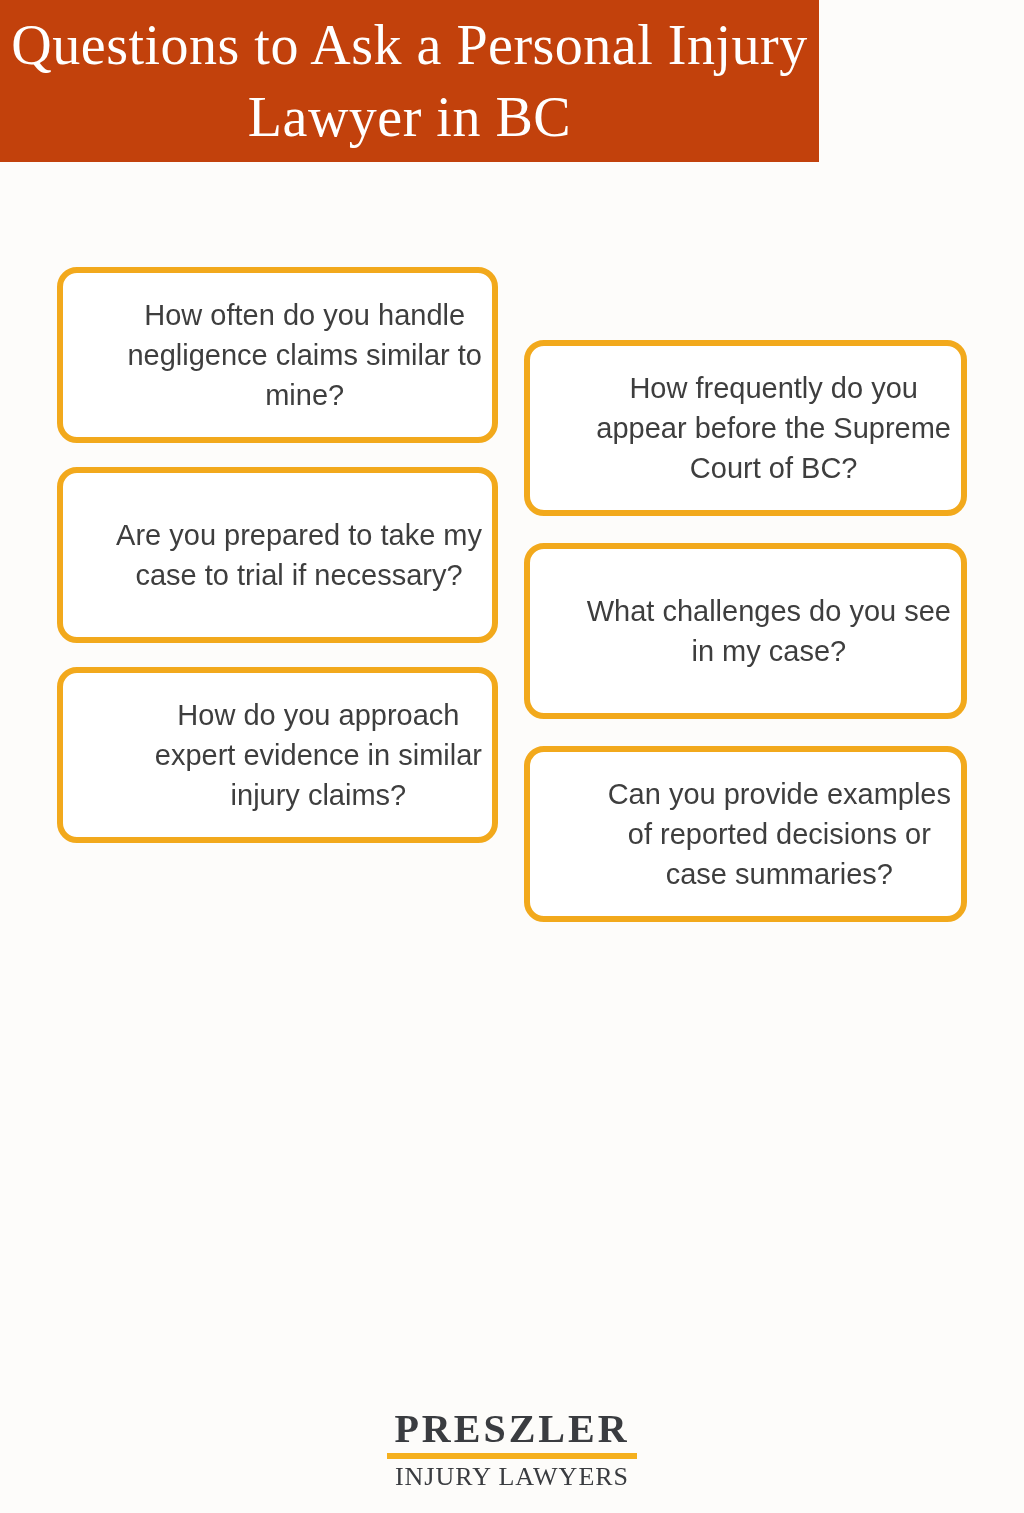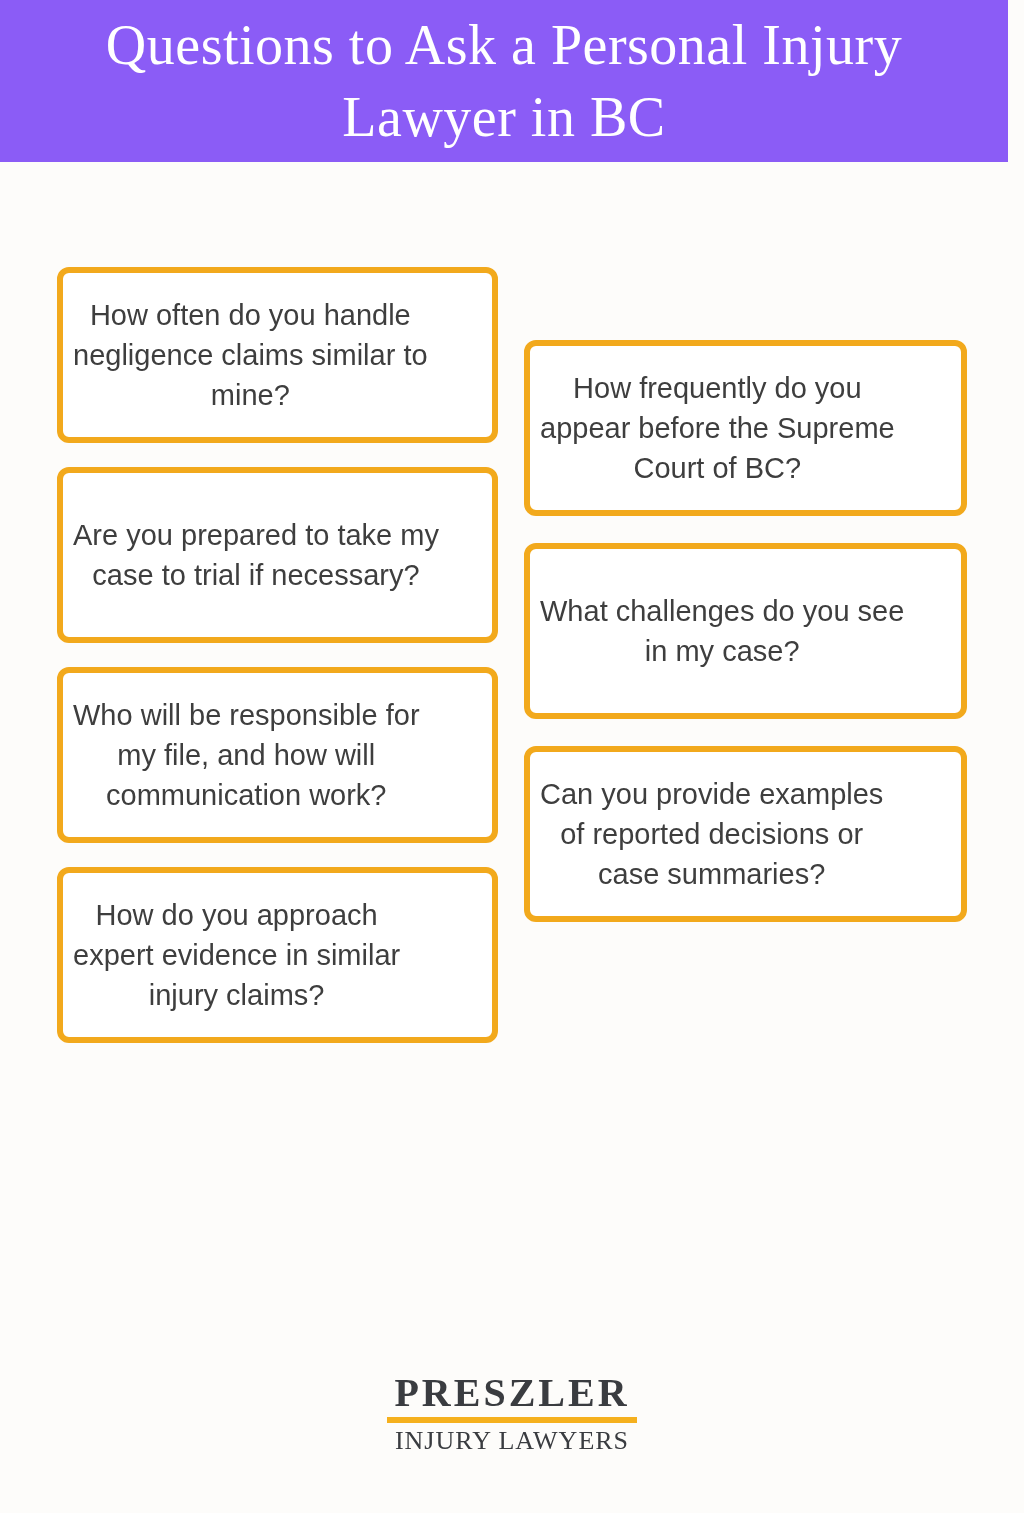--- a/index.html
+++ b/index.html
@@ -10,22 +10,22 @@
   *{margin:0;padding:0;box-sizing:border-box;}
   html,body{width:1024px;}
   body{
     width:1024px;height:1513px;
     background:#FDFCFA;
     font-family:"Liberation Sans",sans-serif;
     position:relative;
     overflow:hidden;
   }
   .banner{
-    width:1008px;height:162px;
-    background:#8b5cf6;
+    width:819px;height:162px;
+    background:#c2410c;
     display:flex;align-items:center;justify-content:center;
   }
   .banner h1{
     font-family:"Liberation Serif",serif;
     font-weight:normal;
     font-size:56px;
     line-height:72px;
     color:#FFFFFF;
     text-align:center;
     white-space:pre-line;
@@ -39,22 +39,22 @@
     position:absolute;
     display:flex;
     flex-direction:column;
   }
   .col-left{ left:57px;  top:105px; width:441px; gap:24px; }
   .col-right{ left:524px; top:178px; width:443px; gap:27px; }
   .card{
     height:176px;
     background:#FFFFFF;
     border:6px solid var(--amber);
-    border-radius:12px;
-    display:flex;align-items:center;justify-content:flex-start;
+    border-radius:20px;
+    display:flex;align-items:center;justify-content:flex-end;
     padding:0 10px;
   }
   .card span{
     font-size:29px;
     line-height:40px;
     color:var(--ink);
     text-align:center;
     white-space:pre-line;
   }
   .logo{
@@ -62,20 +62,21 @@
     top:1211px;left:0;right:0;
     display:flex;flex-direction:column;align-items:center;
   }
   .logo-name{
     font-family:"Liberation Serif",serif;
     font-weight:bold;
     font-size:40px;
     line-height:40px;
     letter-spacing:3px;
     color:var(--logo-ink);
+    margin-top:36px;
   }
   .logo-rule{
     width:250px;height:6px;
     background:#F5B01E;
     margin:4px 0 5px 0;
   }
   .logo-tag{
     font-family:"Liberation Serif",serif;
     font-weight:normal;
     font-size:26px;
@@ -98,25 +99,20 @@
     <div class="card">
       <span>How often do you handle
 negligence claims similar to
 mine?</span>
     </div>
     <div class="card">
       <span>Are you prepared to take my
 case to trial if necessary?</span>
     </div>
     <div class="card">
-      <span>Who will be responsible for
-my file, and how will
-communication work?</span>
-    </div>
-    <div class="card">
       <span>How do you approach
 expert evidence in similar
 injury claims?</span>
     </div>
   </div>
 
   <div class="col col-right">
     <div class="card">
       <span>How frequently do you
 appear before the Supreme

